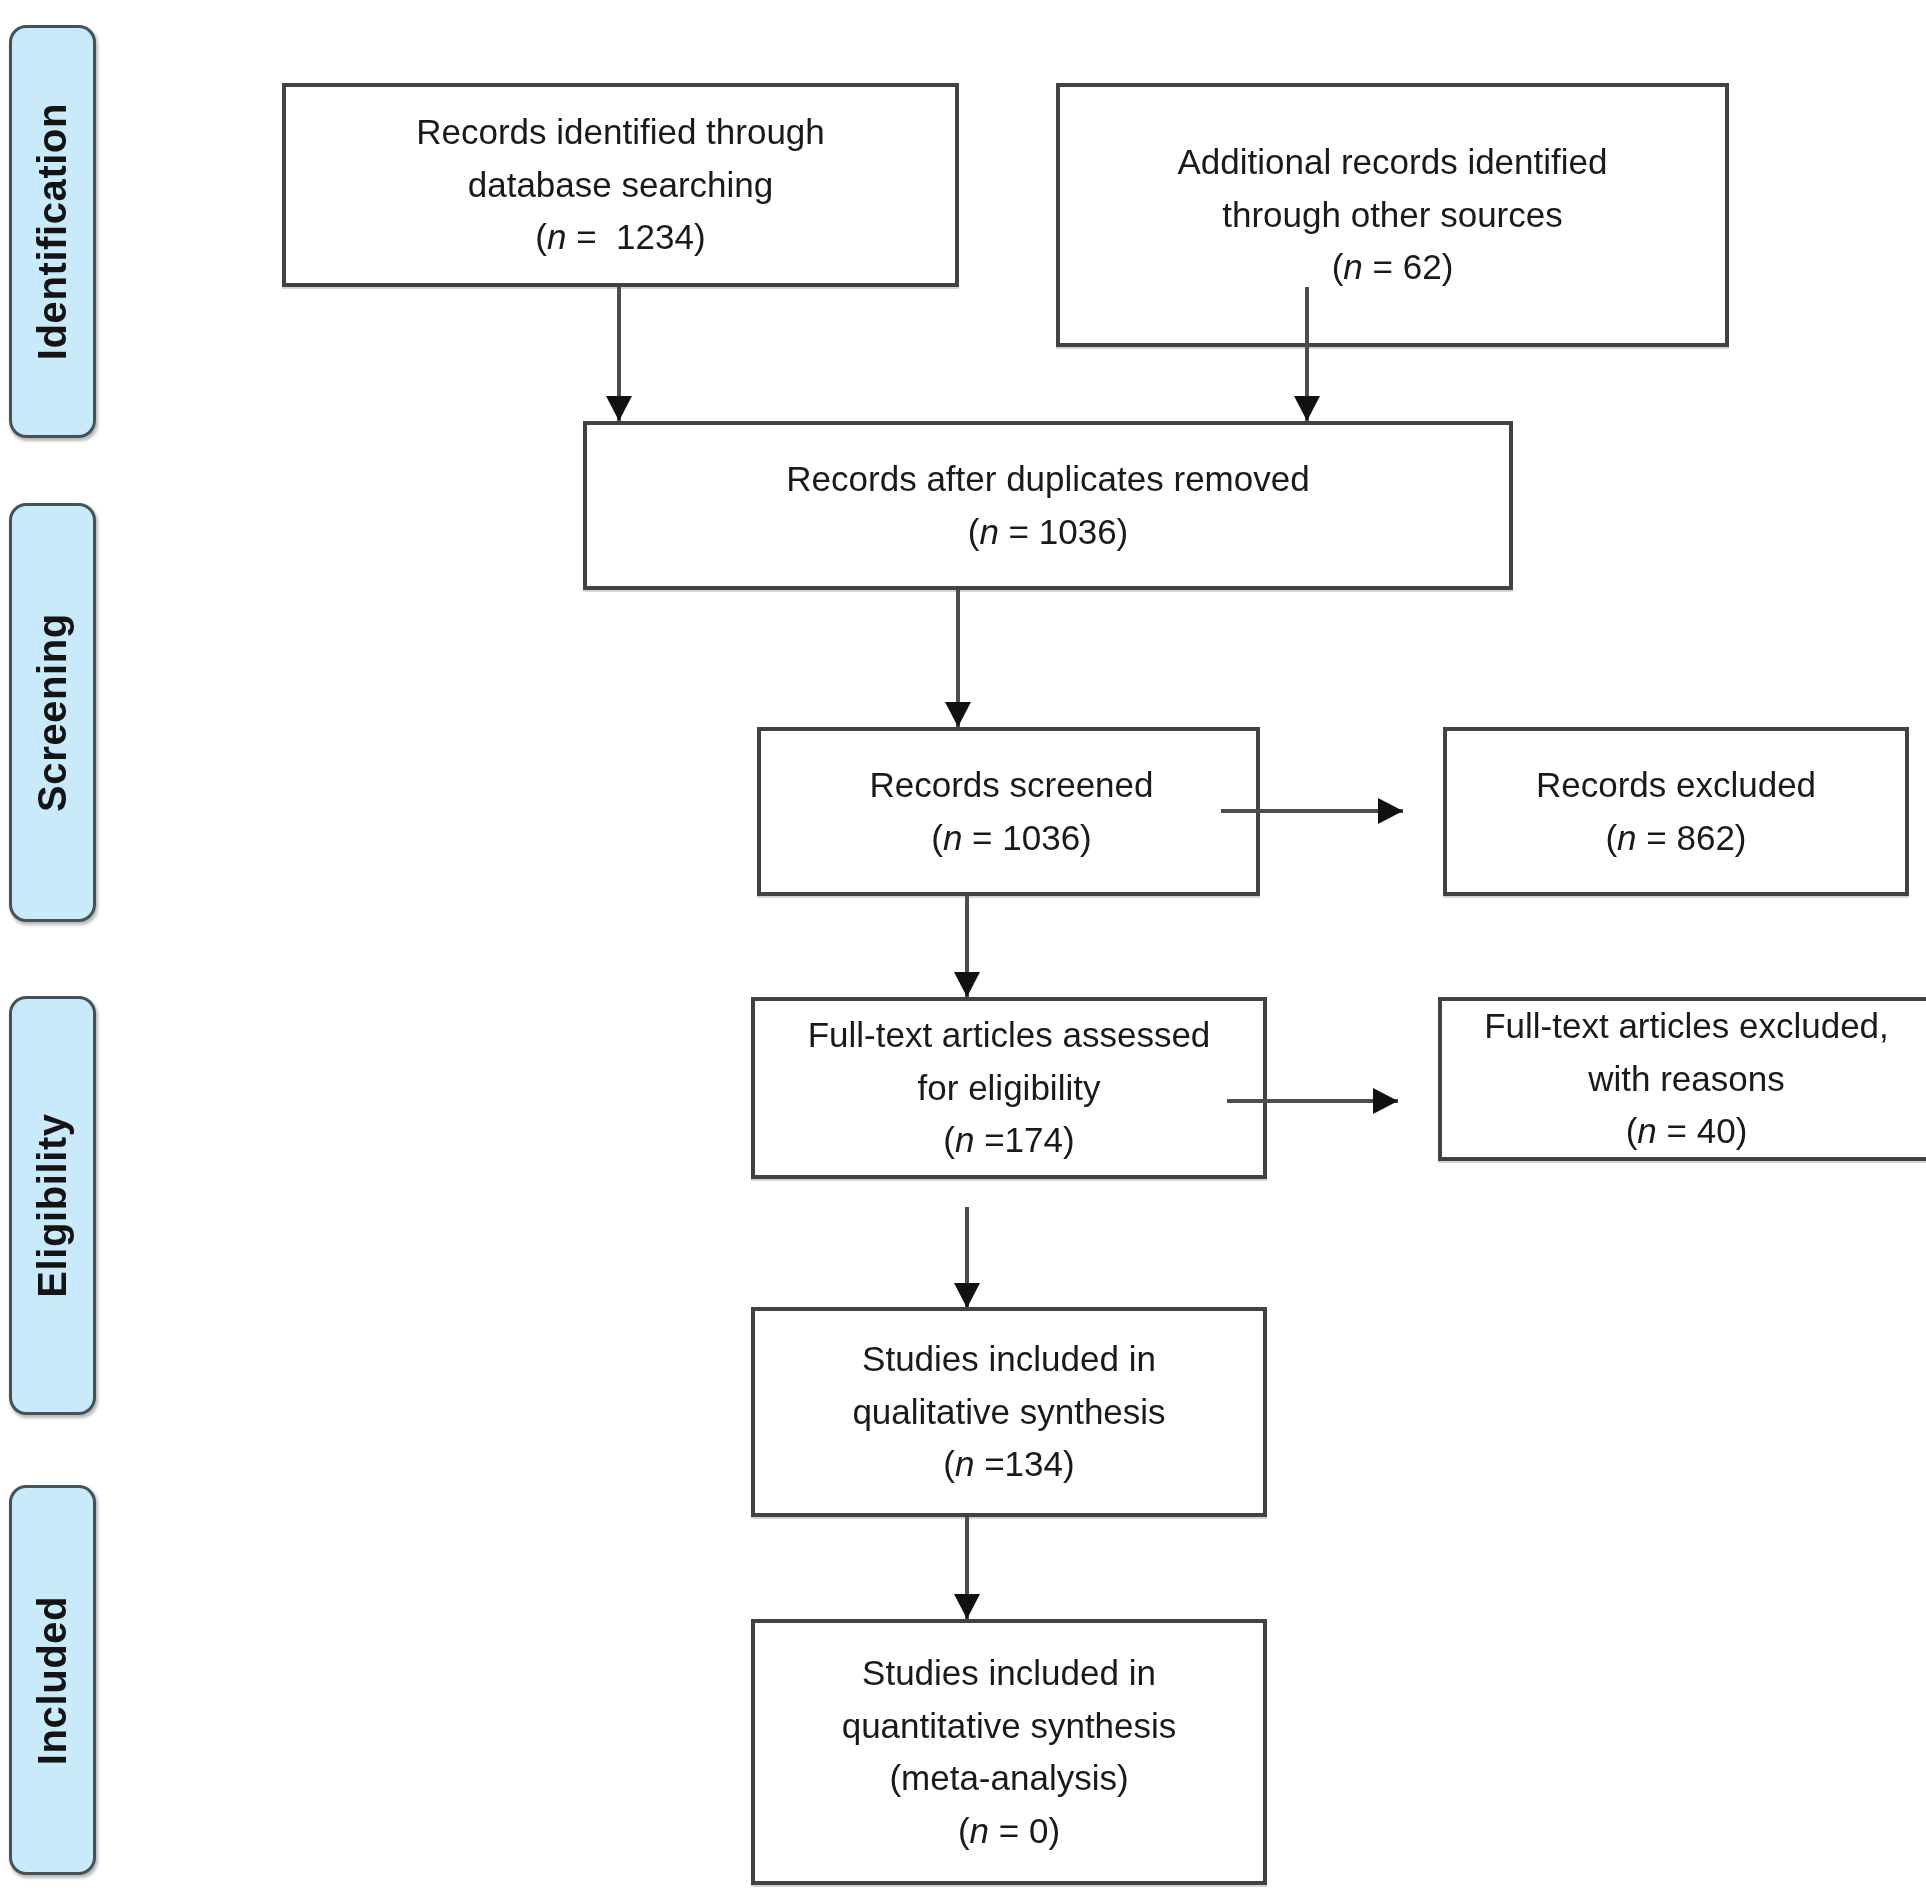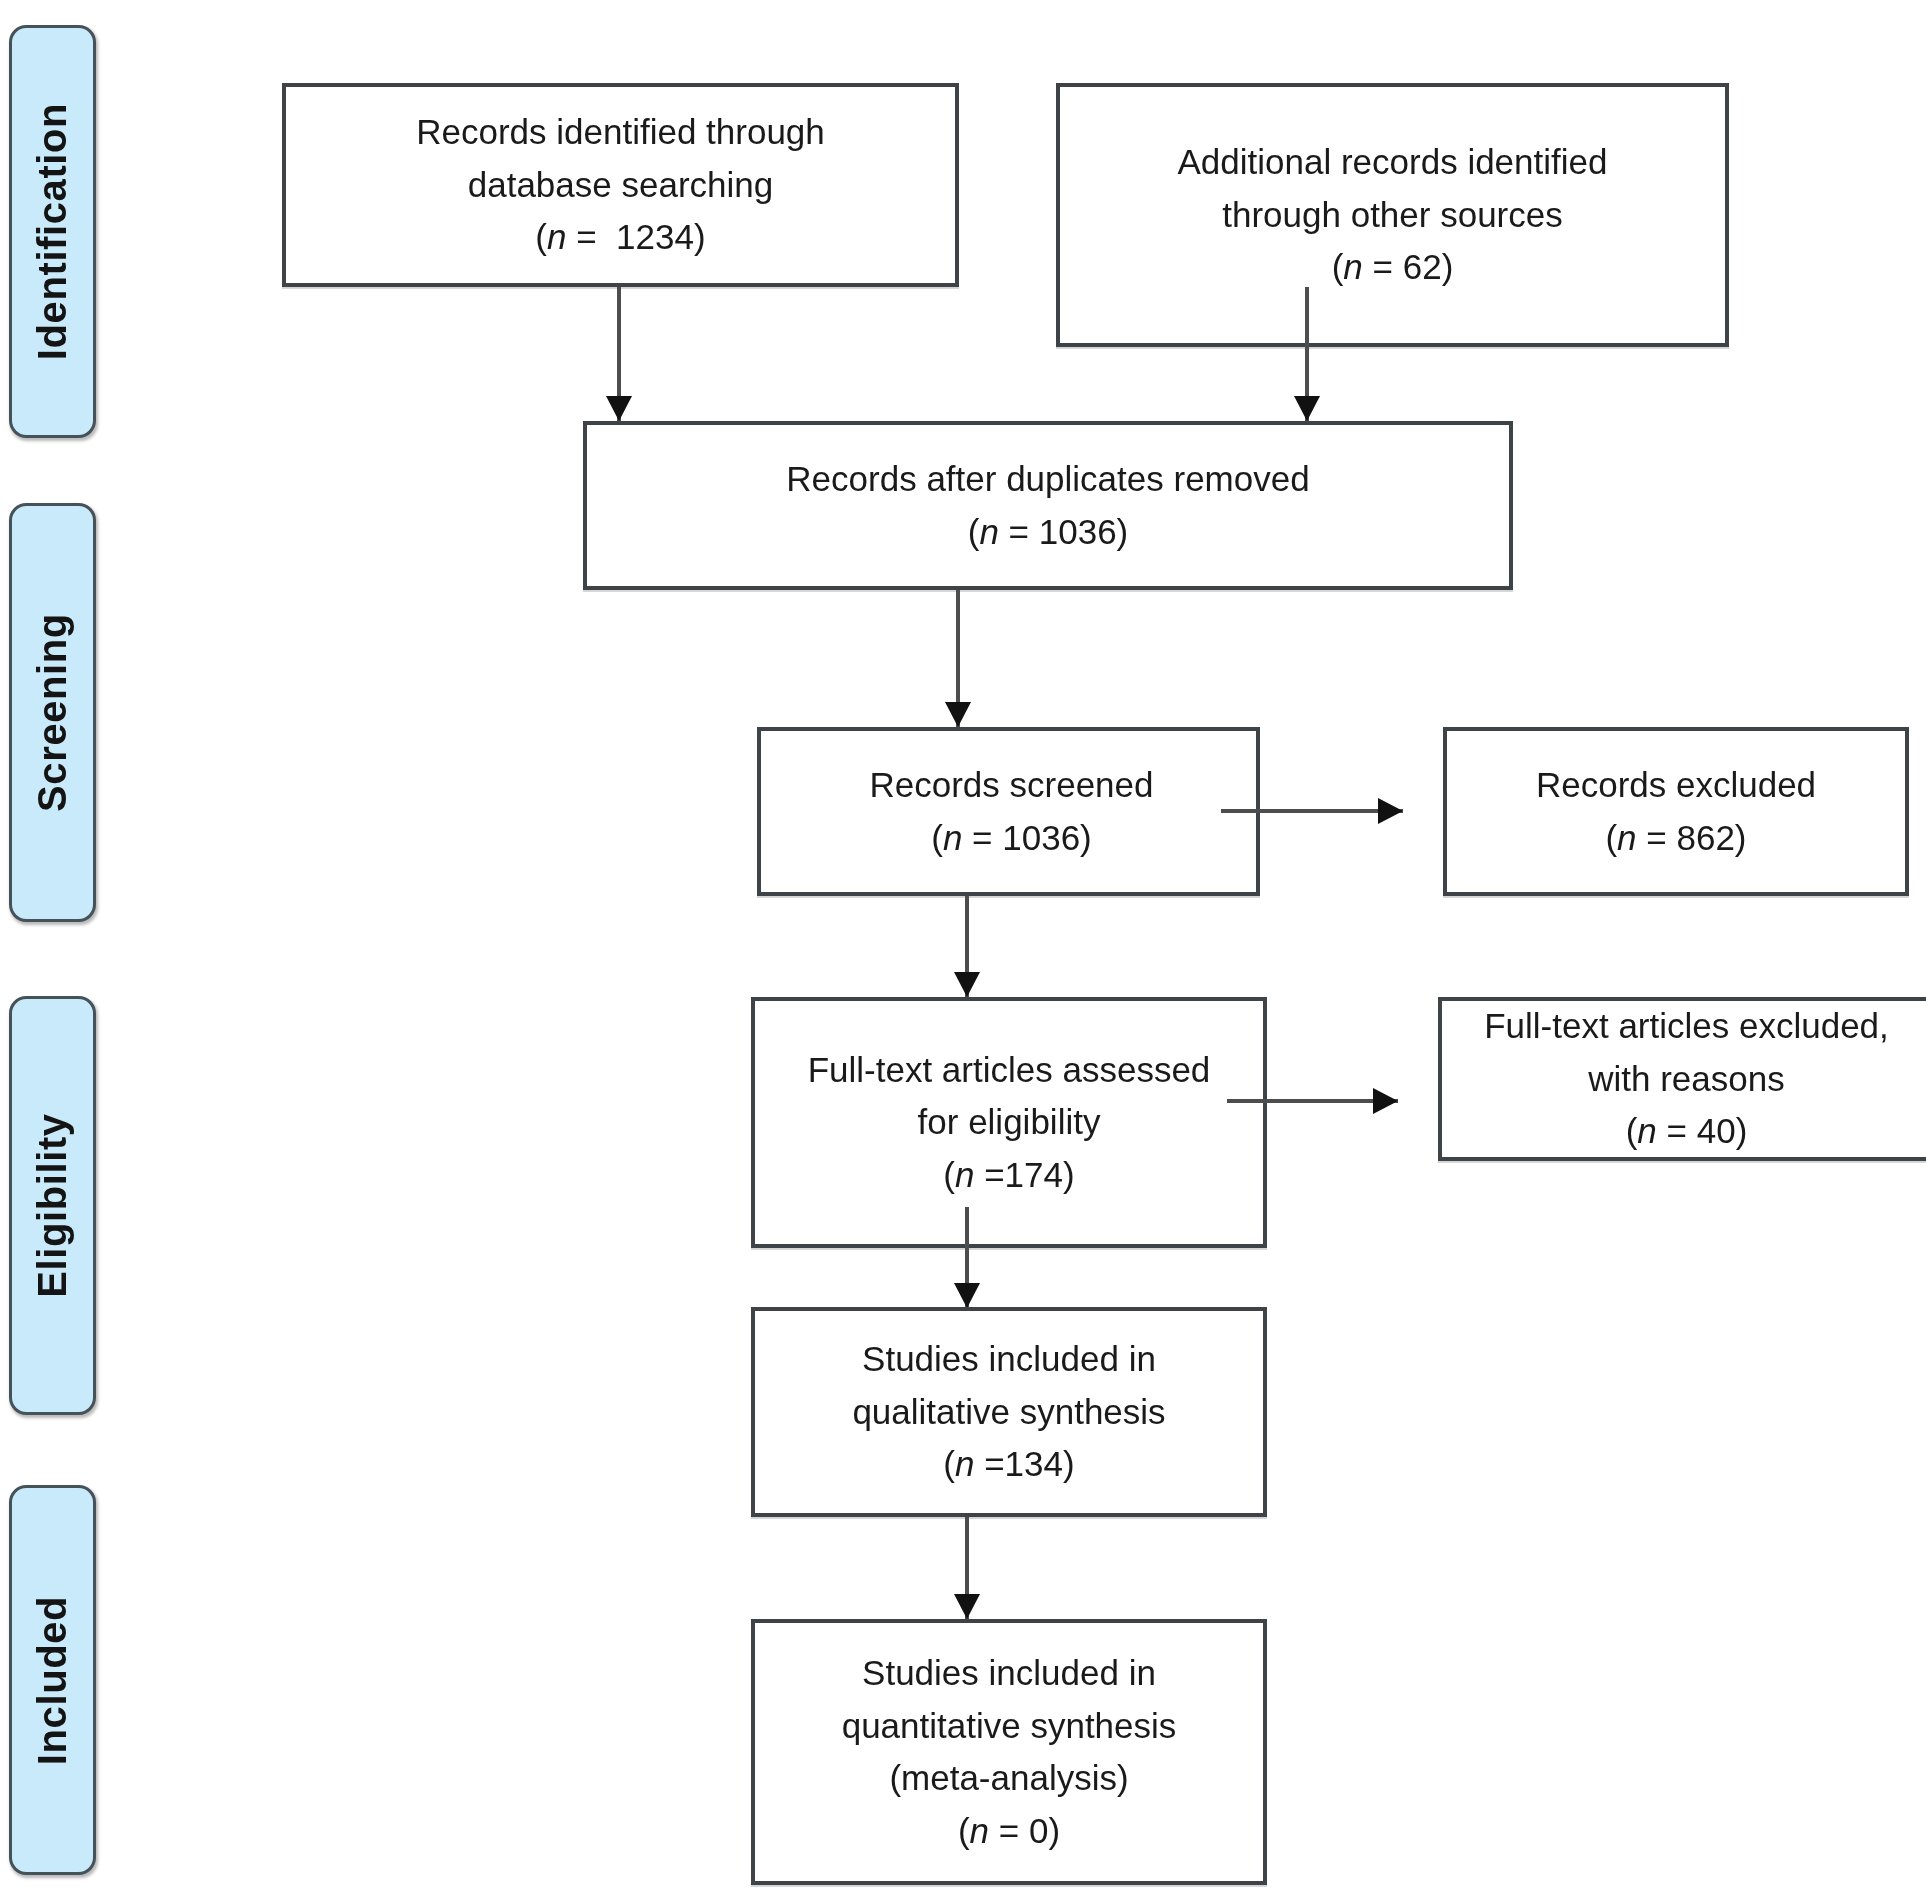--- a/index.html
+++ b/index.html
@@ -112,21 +112,21 @@
   <div class="box" style="left:717px;top:727px;width:503px;height:169px;padding-left:6px;">
     <div class="label">Records screened</div>
     <div class="count">(<i>n</i> = 1036)</div>
   </div>
 
   <div class="box" style="left:1403px;top:727px;width:466px;height:169px;">
     <div class="label">Records excluded</div>
     <div class="count">(<i>n</i> = 862)</div>
   </div>
 
-  <div class="box" style="left:711px;top:997px;width:516px;height:251px;">
+  <div class="box" style="left:711px;top:997px;width:516px;height:182px;">
     <div class="label">Full-text articles assessed<br>for eligibility</div>
     <div class="count">(<i>n</i> =174)</div>
   </div>
 
   <div class="box" style="left:1398px;top:997px;width:497px;height:164px;">
     <div class="label">Full-text articles excluded,<br>with reasons</div>
     <div class="count">(<i>n</i> = 40)</div>
   </div>
 
   <div class="box" style="left:711px;top:1307px;width:516px;height:210px;">

